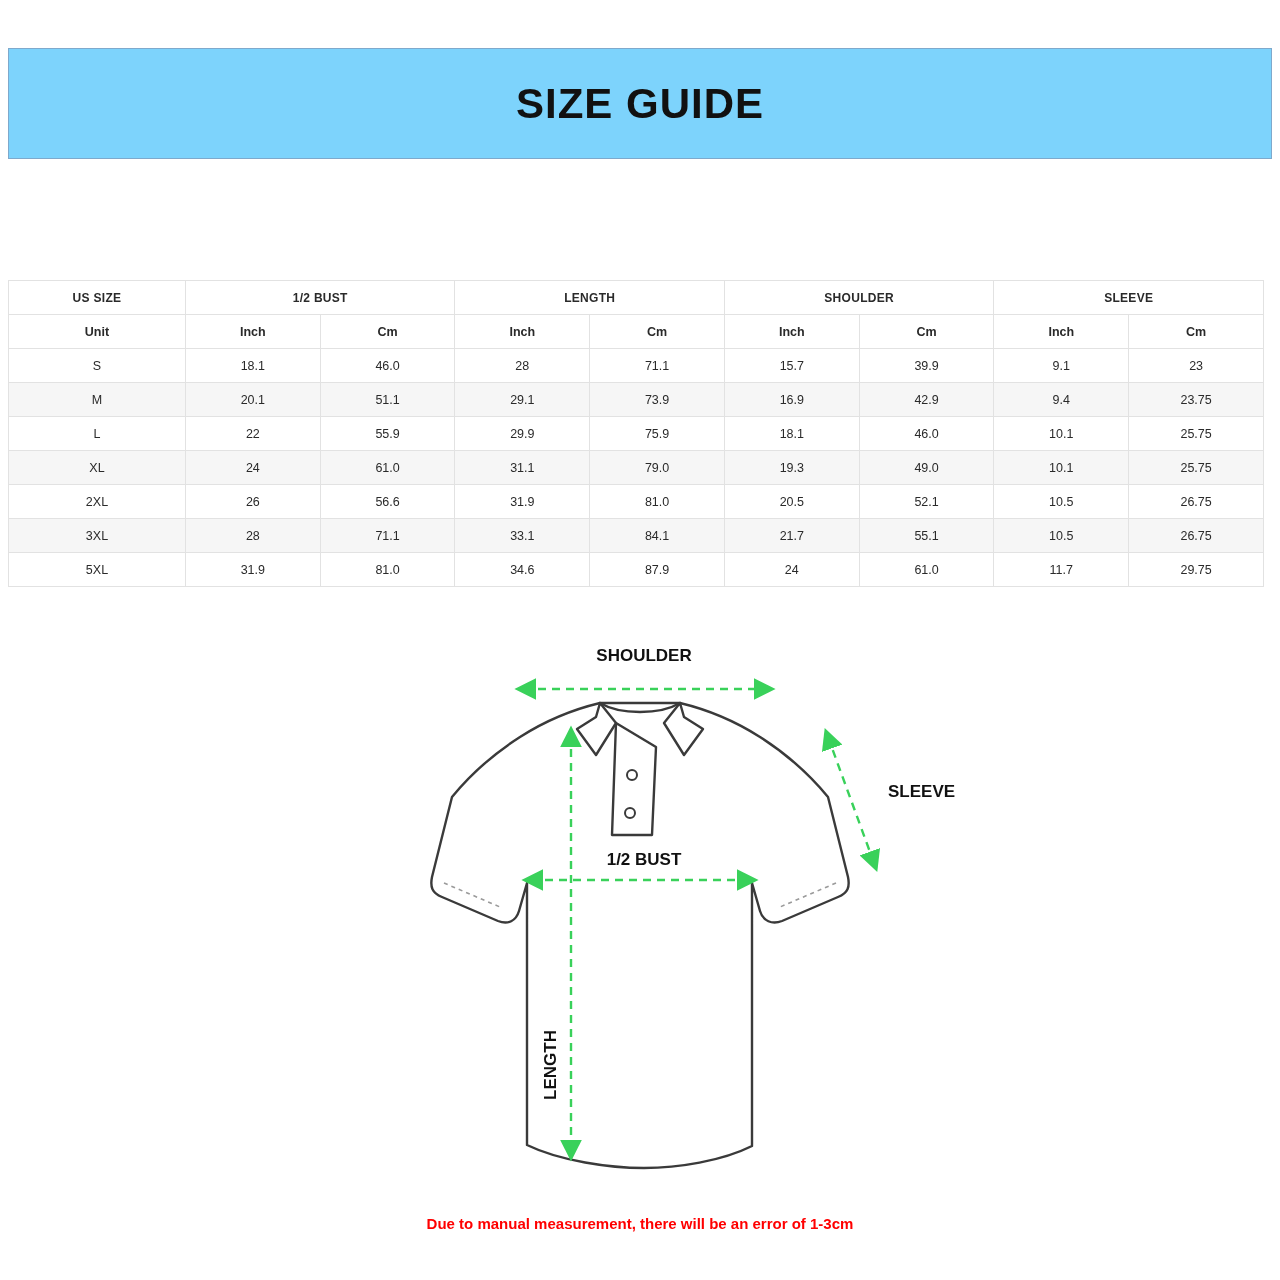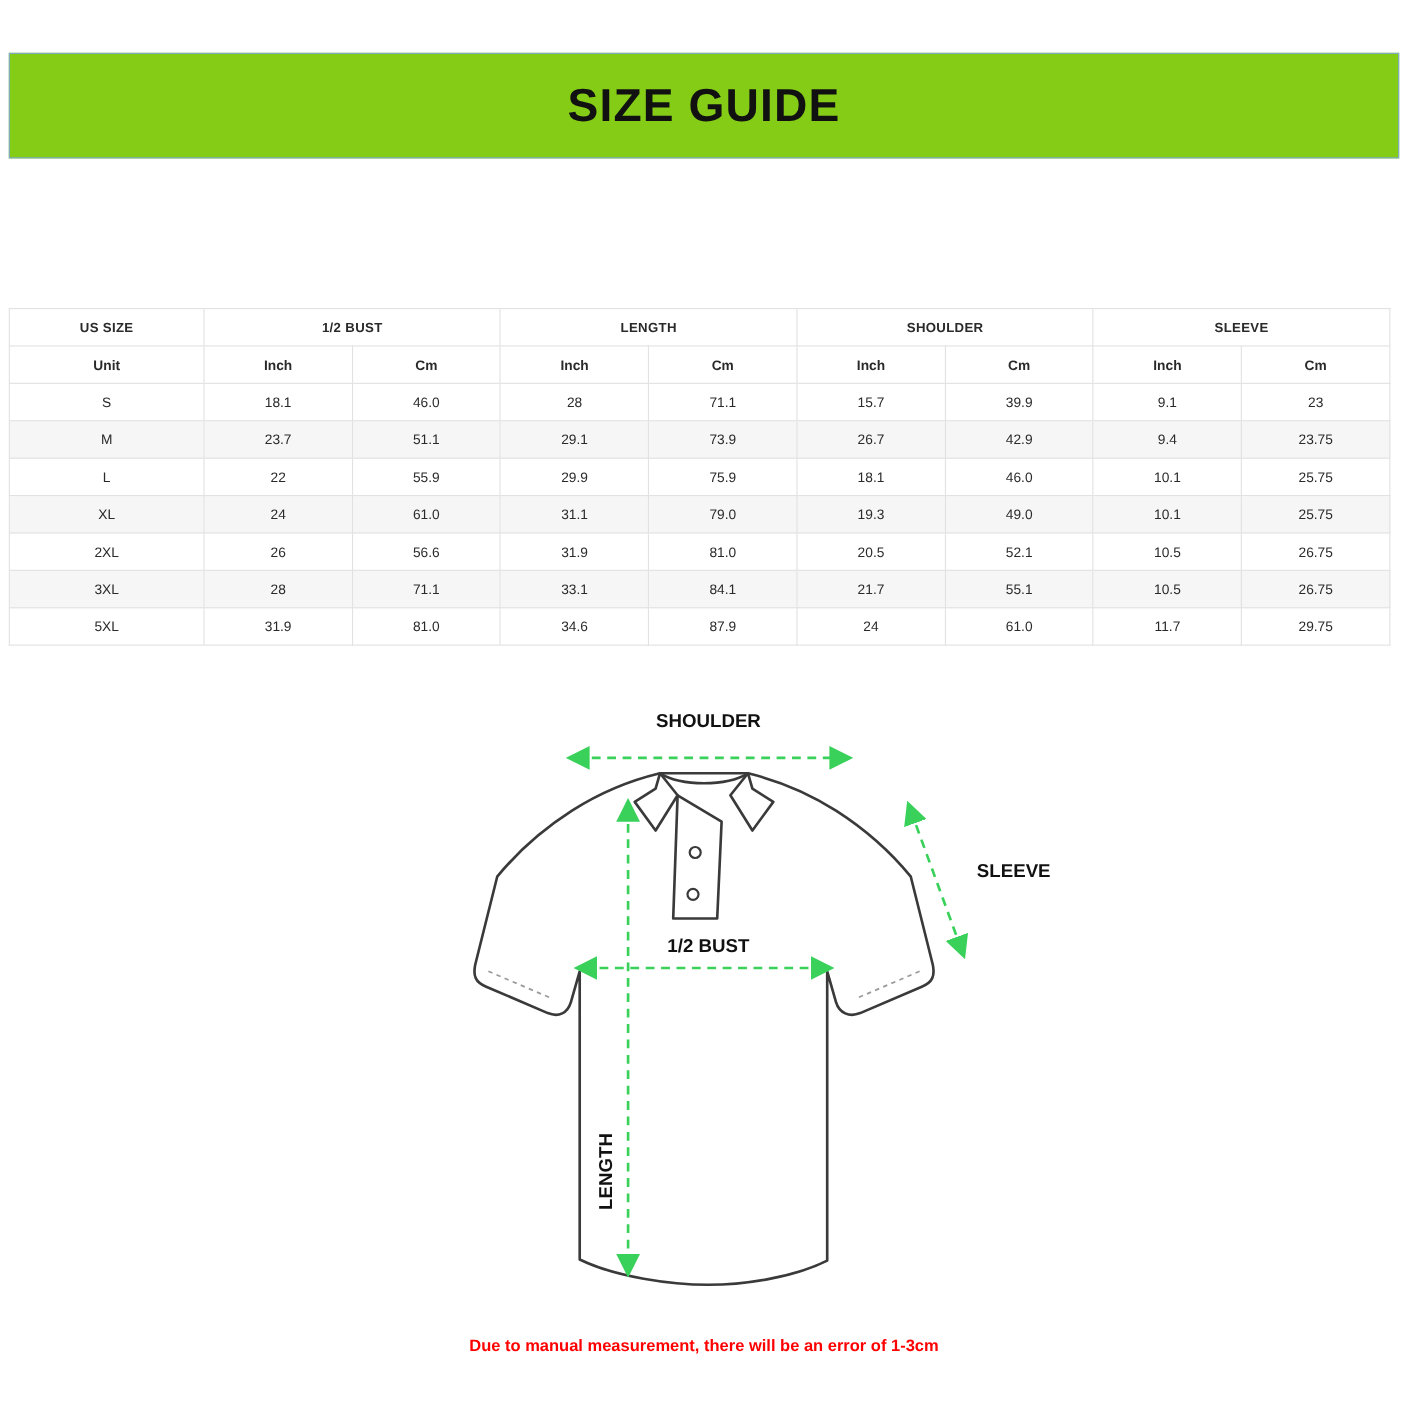--- a/index.html
+++ b/index.html
@@ -12,22 +12,22 @@
   .page {
     position: relative;
     width: 1280px; height: 1280px;
     overflow: hidden;
   }
 
   
   .banner {
     position: absolute;
     left: 8px; top: 48px;
-    width: 1264px; height: 96px;
-    background: #84cc16;
+    width: 1264px; height: 111px;
+    background: #7dd3fc;
     border: 1px solid #7ea9cc;
     display: flex;
     align-items: center;
     justify-content: center;
   }
   .banner-title {
     font-size: 42px;
     font-weight: bold;
     letter-spacing: 1px;
     color: #111111;
@@ -140,25 +140,25 @@
           <td>46.0</td>
           <td>28</td>
           <td>71.1</td>
           <td>15.7</td>
           <td>39.9</td>
           <td>9.1</td>
           <td>23</td>
         </tr>
         <tr class="shade">
           <td>M</td>
-          <td>23.7</td>
+          <td>20.1</td>
           <td>51.1</td>
           <td>29.1</td>
           <td>73.9</td>
-          <td>26.7</td>
+          <td>16.9</td>
           <td>42.9</td>
           <td>9.4</td>
           <td>23.75</td>
         </tr>
         <tr>
           <td>L</td>
           <td>22</td>
           <td>55.9</td>
           <td>29.9</td>
           <td>75.9</td>

